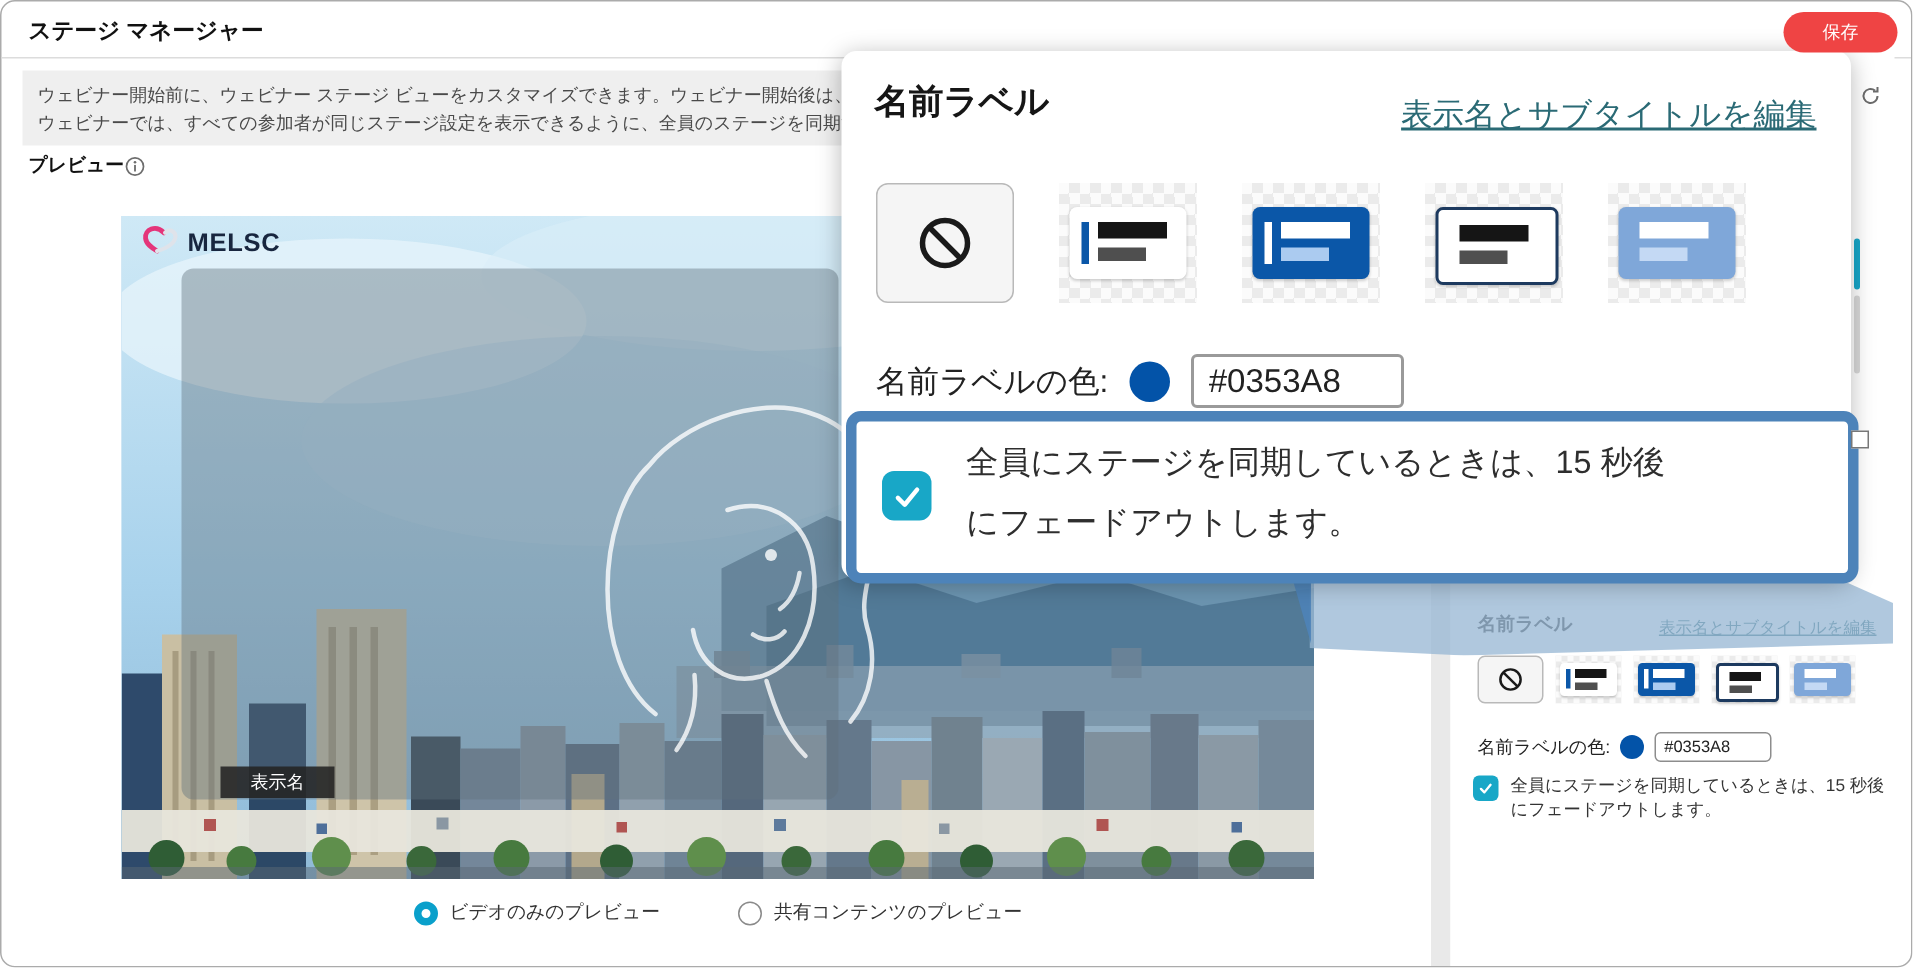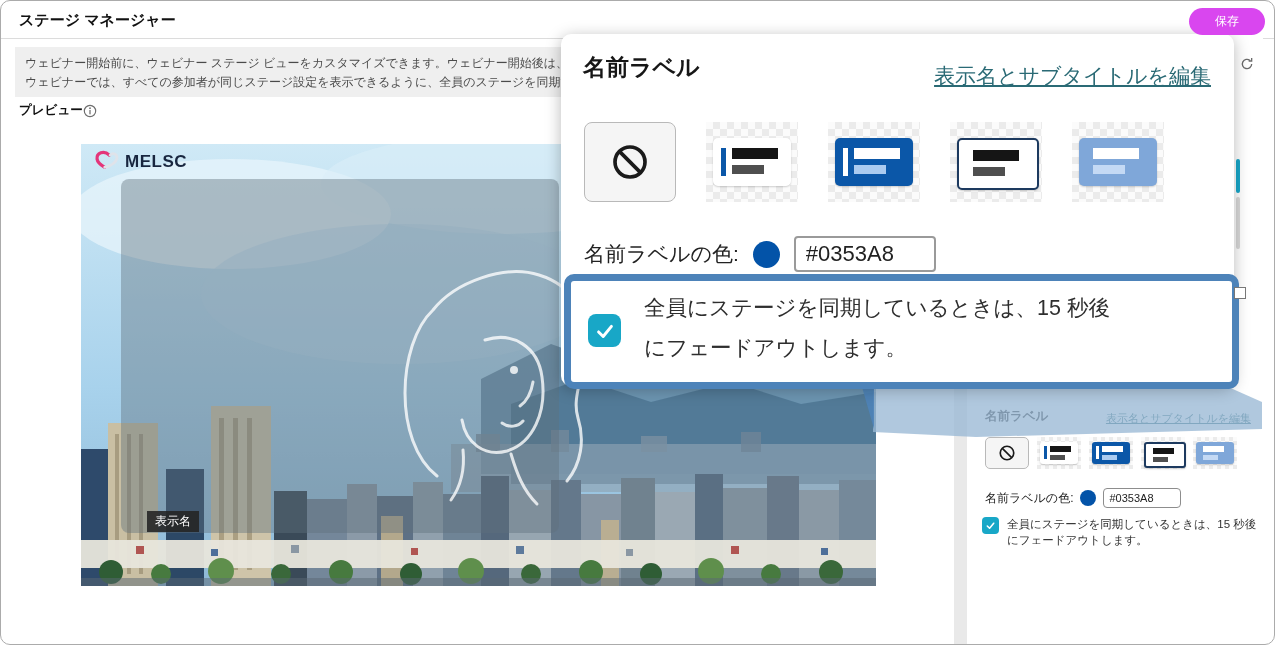--- a/index.html
+++ b/index.html
@@ -3,36 +3,36 @@
 <meta charset="utf-8">
 <style>
   html,body{margin:0;padding:0;background:#fff;}
   .frame{
     position:relative;width:1273px;height:643px;margin:0 auto;
     border:1px solid #ababab;border-radius:10px;overflow:hidden;background:#fff;
     font-family:"Liberation Sans","DejaVu Sans",sans-serif;color:#222;
   }
   
   .app-title{position:absolute;left:18px;top:10px;font-size:15px;font-weight:bold;color:#111;}
-  .save-btn{position:absolute;left:1188px;top:7px;width:76px;height:27px;background:#d946ef;color:#fff;
+  .save-btn{position:absolute;left:1188px;top:7px;width:76px;height:27px;background:#ef4444;color:#fff;
     border:none;border-radius:15px;font-size:12px;font-family:inherit;z-index:30;cursor:pointer;}
   .header-line{position:absolute;left:0;top:37px;width:100%;height:1px;background:#dcdcdc;}
   
   .info-bar{position:absolute;left:14px;top:46px;width:939px;height:50px;background:#efefef;
     padding:7px 0 0 10px;box-sizing:border-box;}
   .info-line{font-size:12px;color:#4a4a4a;line-height:19px;white-space:nowrap;overflow:hidden;}
   
   .section-label{position:absolute;left:18px;top:101px;display:flex;align-items:center;gap:0;
     font-size:12.5px;font-weight:bold;color:#111;}
   .info-icon{width:14px;height:14px;display:inline-block;}
   .stage{position:absolute;left:80px;top:143px;width:795px;height:442px;overflow:hidden;background:#a8d2ec;}
   .scene{position:absolute;left:0;top:0;}
   .brand{position:absolute;left:12px;top:5px;display:flex;align-items:center;gap:4px;}
   .brand-text{font-size:17px;font-weight:bold;color:#18263f;letter-spacing:0.5px;}
-  .name-tag{position:absolute;left:66px;top:367px;padding:2px 8px;background:rgba(35,35,35,0.88);
+  .name-tag{position:absolute;left:66px;top:367px;padding:2px 20px;background:rgba(35,35,35,0.88);
     color:#fff;font-size:12px;}
   
   .radio-row{position:absolute;left:80px;top:599px;width:795px;display:flex;justify-content:center;
     gap:52px;align-items:center;}
   .radio-opt{display:flex;align-items:center;gap:8px;cursor:pointer;}
   .radio-circle{width:16px;height:16px;border-radius:50%;box-sizing:border-box;background:#fff;}
   .radio-circle.on{border:5px solid #0aa0cb;}
   .radio-circle.off{border:1.5px solid #8a8a8a;}
   .radio-label{font-size:12.5px;color:#333;}
   
@@ -223,20 +223,30 @@
     <div class="brand">
       <svg viewBox="0 0 36 34" width="28" height="26">
         <path d="M21 8 C14 1 4 5 5 13 C5.6 18 10 21 15 24" stroke="#e4357a" stroke-width="4.2" fill="none" stroke-linecap="round"></path>
         <path d="M15 24 C22 22 30 18 31 12 C31.5 7 26 4 22 8" stroke="#dfe3ea" stroke-width="3.6" fill="none" stroke-linecap="round"></path>
       </svg>
       <span class="brand-text">MELSC</span>
     </div>
     <div class="name-tag">表示名</div>
   </div>
 
+  <div class="radio-row">
+    <div class="radio-opt">
+      <span class="radio-circle on"></span>
+      <span class="radio-label">ビデオのみのプレビュー</span>
+    </div>
+    <div class="radio-opt">
+      <span class="radio-circle off"></span>
+      <span class="radio-label">共有コンテンツのプレビュー</span>
+    </div>
+  </div>
 
   <div class="gap-strip"></div>
   <div class="sidebar">
     <button class="refresh-btn">
       <svg viewBox="0 0 24 24" width="16" height="16" fill="none" stroke="#6b6b6b" stroke-width="2">
         <path d="M19 12 a7 7 0 1 1 -2.5 -5.4"></path>
         <polyline points="19,3 19,7.5 14.5,7.5"></polyline>
       </svg>
     </button>
     <div class="sp-title">名前ラベル</div>

